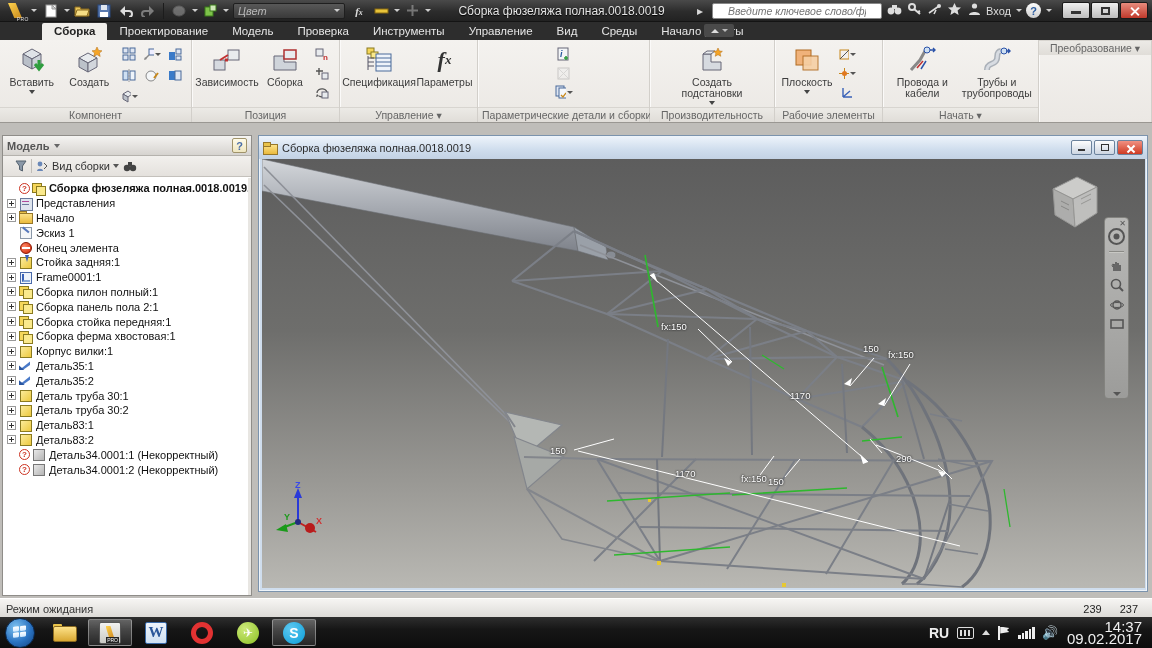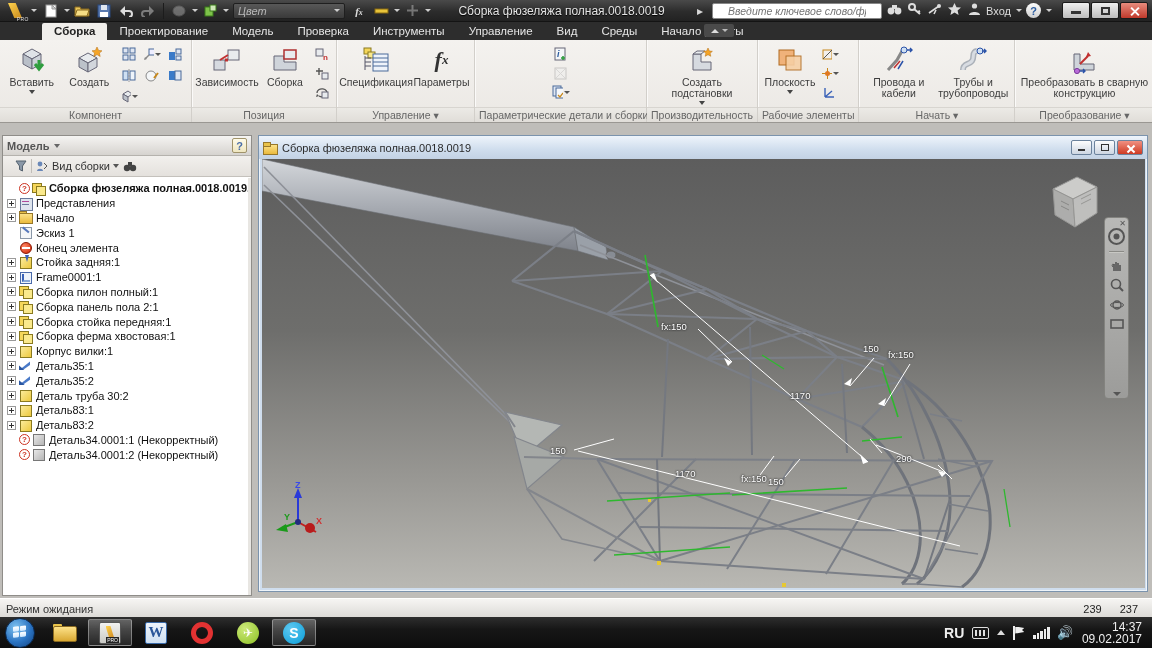--- a/index.html
+++ b/index.html
@@ -189,21 +189,21 @@
   .tray .lang { font-size:14px;font-weight:bold; }
   .kbd { width:17px; height:12px; border:1px solid #ddd; border-radius:2px; position:relative; }
   .kbd::before { content:""; position:absolute; inset:2px; background:repeating-linear-gradient(90deg,#ddd 0 2px,transparent 2px 4px); }
   .trayup { width:0;height:0;border-left:4px solid transparent;border-right:4px solid transparent;border-bottom:5px solid #ddd; }
   .flagico { width:12px; height:14px; position:relative; }
   .flagico::before { content:""; position:absolute; left:0; top:0; width:2px; height:14px; background:#eee; }
   .flagico::after { content:""; position:absolute; left:2px; top:1px; width:9px; height:7px; background:#eee; clip-path:polygon(0 0,100% 20%,75% 50%,100% 80%,0 100%); }
   .sig { display:flex; align-items:flex-end; gap:1px; height:12px; }
   .sig i { width:2.5px; background:#eee; }
   .spk { color:#eee; font-size:13px; }
-  .clock { text-align:right; line-height:12px; font-size:12px; color:#f0f0f0; }
+  .clock { text-align:right; line-height:12px; font-size:15px; color:#f0f0f0; }
 </style>
 </head>
 <body>
 
 <div class="app">
 
   <div class="titlebar">
     <div class="logo">
       <div class="mark"></div>
       <div class="sub">PRO</div>
@@ -590,34 +590,20 @@
                 <path d="M24 5h4m-2-2l2 2-2 2" stroke="#2a52a8" fill="none" stroke-width="1.4"></path>
               </svg>
             </div>
           <div class="blabel">Трубы и трубопроводы</div>
         </div>
       </div>
       <div class="grp-label"><span>Начать</span> <span>▾</span></div>
     </div>
 
     <div class="grp" style="flex:1">
-      <div class="grp-body" style="justify-content:center">
-        <div class="bigbtn" style="width:130px">
-          <div class="bicon">
-              <svg width="30" height="28">
-                <path d="M5 24V8h6v10h14v6z" fill="#cfd4da" stroke="#667"></path>
-                <path d="M11 18l8-8" stroke="#c03030" stroke-width="2"></path>
-                <path d="M19 6l3 4-5 1z" fill="#c03030"></path>
-                <circle cx="8" cy="25" r="2.6" fill="#b86ad8" stroke="#7a3a9a"></circle>
-                <path d="M11 25h5m-2-2l2 2-2 2" stroke="#2a52a8" fill="none" stroke-width="1.4"></path>
-              </svg>
-            </div>
-          <div class="blabel">Преобразовать в сварную конструкцию</div>
-        </div>
-      </div>
       <div class="grp-label"><span>Преобразование</span> <span>▾</span></div>
     </div>
   </div>
 
   <div class="workspace">
 
     <div class="browser">
       <div class="bheader">
         <span class="btitle">Модель</span>
         <span class="harrow"></span>
@@ -738,20 +724,26 @@
             <span class="tlabel">Деталь35:1</span>
           </div>
 
           <div class="trow">
             <span class="twisty"></span>
 
             <span class="tico derived"></span>
             <span class="tlabel">Деталь35:2</span>
           </div>
 
+          <div class="trow">
+            <span class="twisty"></span>
+
+            <span class="tico part"></span>
+            <span class="tlabel">Деталь труба 30:1</span>
+          </div>
 
           <div class="trow">
             <span class="twisty"></span>
 
             <span class="tico part"></span>
             <span class="tlabel">Деталь труба 30:2</span>
           </div>
 
           <div class="trow">
             <span class="twisty"></span>

